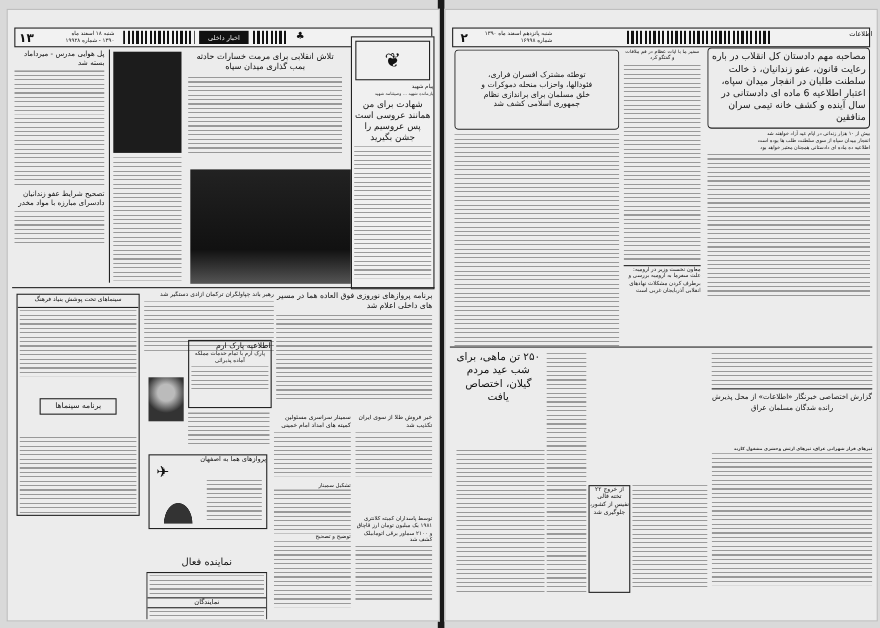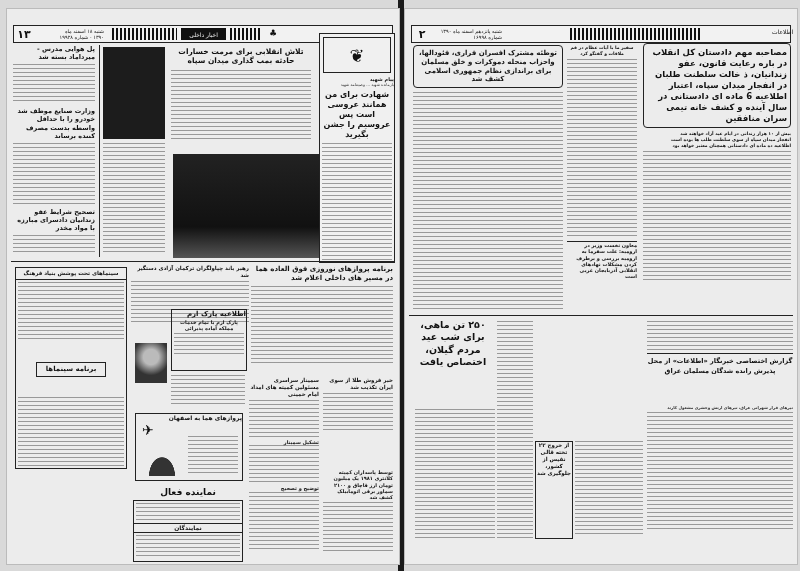--- a/index.html
+++ b/index.html
@@ -9,21 +9,21 @@
   #page-right{left:404px;width:392px;}
   .gutter{position:absolute;left:398px;top:0;width:6px;height:571px;background:#1a1a1a;}
   .masthead{position:absolute;left:6px;right:6px;top:16px;height:16px;border:1px solid #222;background:#f2f2f2;display:flex;align-items:center;}
   .masthead .pnum{font-size:11px;font-weight:bold;width:20px;text-align:center;}
   .masthead .date{font-size:5px;line-height:6px;width:70px;direction:rtl;text-align:right;padding-right:4px;}
   .masthead .bars{flex:1;height:12px;background:repeating-linear-gradient(90deg,#111 0 2px,#f2f2f2 2px 4px);margin:0 4px;}
   .masthead .section{height:12px;background:#111;color:#eee;font-size:6px;padding:0 8px;display:flex;align-items:center;direction:rtl;}
   .masthead .logo{width:18px;height:12px;font-size:9px;text-align:center;}
   .block{position:absolute;direction:rtl;text-align:right;overflow:hidden;}
   .rule{position:absolute;background:#222;}
-  .hl{font-weight:bold;line-height:1.25;}
+  .hl{font-weight:normal;line-height:1.25;}
   .txt{font-size:4px;line-height:5px;color:#333;}
   .filler{background:repeating-linear-gradient(180deg,#555 0 1px,transparent 1px 4px);opacity:.55;}
   .photo{position:absolute;background:#1c1c1c;}
   .boxed{border:1.5px solid #222;}
 </style>
 </head>
 <body>
 
 <div class="gutter"></div>
 
@@ -37,21 +37,20 @@
     <span class="bars"></span>
     <span class="section">اخبار داخلی</span>
     <span class="bars" style="flex:0 0 30px"></span>
     <span class="logo">♣</span>
     <span style="width:110px"></span>
   </div>
 
   <div class="block" style="left:6px;top:36px;width:82px;height:210px;">
     <div class="hl" style="font-size:6.5px;">پل هوایی مدرس - میرداماد بسته شد</div>
     <div class="filler" style="height:40px;margin:3px 0;"></div>
-    <div class="hl" style="font-size:6.5px;">وزارت صنایع موظف شد خودرو را با حداقل واسطه بدست مصرف کننده برساند</div>
     <div class="filler" style="height:62px;margin:3px 0;"></div>
     <div class="hl" style="font-size:6.5px;">تصحیح شرایط عفو زندانیان دادسرای مبارزه با مواد مخدر</div>
     <div class="filler" style="height:30px;margin-top:3px;"></div>
   </div>
   <div class="rule" style="left:92px;top:36px;width:1px;height:212px;"></div>
 
   <div class="photo" style="left:96px;top:38px;width:62px;height:92px;"></div>
   <div class="block filler" style="left:96px;top:134px;width:62px;height:112px;"></div>
 
   <div class="block" style="left:164px;top:38px;width:140px;height:100px;">
@@ -90,21 +89,21 @@
   <div class="block filler" style="left:164px;top:366px;width:74px;height:30px;"></div>
 
   <div class="block boxed" style="left:128px;top:404px;width:106px;height:66px;">
     <div class="hl" style="font-size:6px;">پروازهای هما به اصفهان</div>
     <div style="position:absolute;left:6px;top:8px;font-size:14px;">✈</div>
     <div style="position:absolute;left:8px;bottom:4px;width:36px;height:26px;background:radial-gradient(ellipse at 50% 100%,#333 0 50%,transparent 52%);"></div>
     <div class="filler" style="position:absolute;right:4px;top:22px;width:50px;height:38px;"></div>
   </div>
 
   <div class="block" style="left:126px;top:478px;width:110px;height:76px;">
-    <div class="hl" style="font-size:9px;text-align:center;">نماینده فعال</div>
+    <div class="hl" style="font-size:9px;text-align:center;margin-top:20px;">نماینده فعال</div>
     <div class="boxed" style="height:60px;margin-top:2px;">
       <div class="filler" style="height:18px;margin:2px;"></div>
       <div class="hl" style="font-size:6px;text-align:center;border-top:1px solid #222;border-bottom:1px solid #222;">نمایندگان</div>
       <div class="filler" style="height:24px;margin:2px;"></div>
     </div>
   </div>
 
   <div class="block" style="left:244px;top:256px;width:142px;height:110px;">
     <div class="hl" style="font-size:7px;">برنامه پروازهای نوروزی فوق العاده هما در مسیر های داخلی اعلام شد</div>
     <div class="filler" style="height:80px;margin-top:3px;"></div>
@@ -136,21 +135,21 @@
       <div>شنبه پانزدهم اسفند ماه ۱۳۹۰</div>
       <div>شماره ۱۶۹۹۸</div>
     </span>
     <span style="flex:0 0 60px"></span>
     <span class="bars" style="flex:0 0 130px"></span>
     <span style="flex:1"></span>
     <span class="logo" style="font-size:6px">اطلاعات</span>
   </div>
 
   <div class="block" style="left:8px;top:36px;width:150px;height:270px;">
-    <div class="boxed" style="padding:3px;border-radius:4px;">
+    <div class="boxed" style="padding:18px;border-radius:4px;">
       <div class="hl" style="font-size:7px;text-align:center;">توطئه مشترک افسران فراری، فئودالها، واحزاب منحله دموکرات و خلق مسلمان برای براندازی نظام جمهوری اسلامی کشف شد</div>
     </div>
     <div class="filler" style="height:220px;margin-top:4px;"></div>
   </div>
 
   <div class="block" style="left:162px;top:36px;width:70px;height:260px;">
     <div class="hl" style="font-size:4.5px;text-align:center;">سفیر ما با آیات عظام در قم ملاقات و گفتگو کرد</div>
     <div class="filler" style="height:180px;margin-top:3px;"></div>
   </div>
   <div class="block" style="left:162px;top:232px;width:70px;height:70px;border-top:1px solid #222;">

